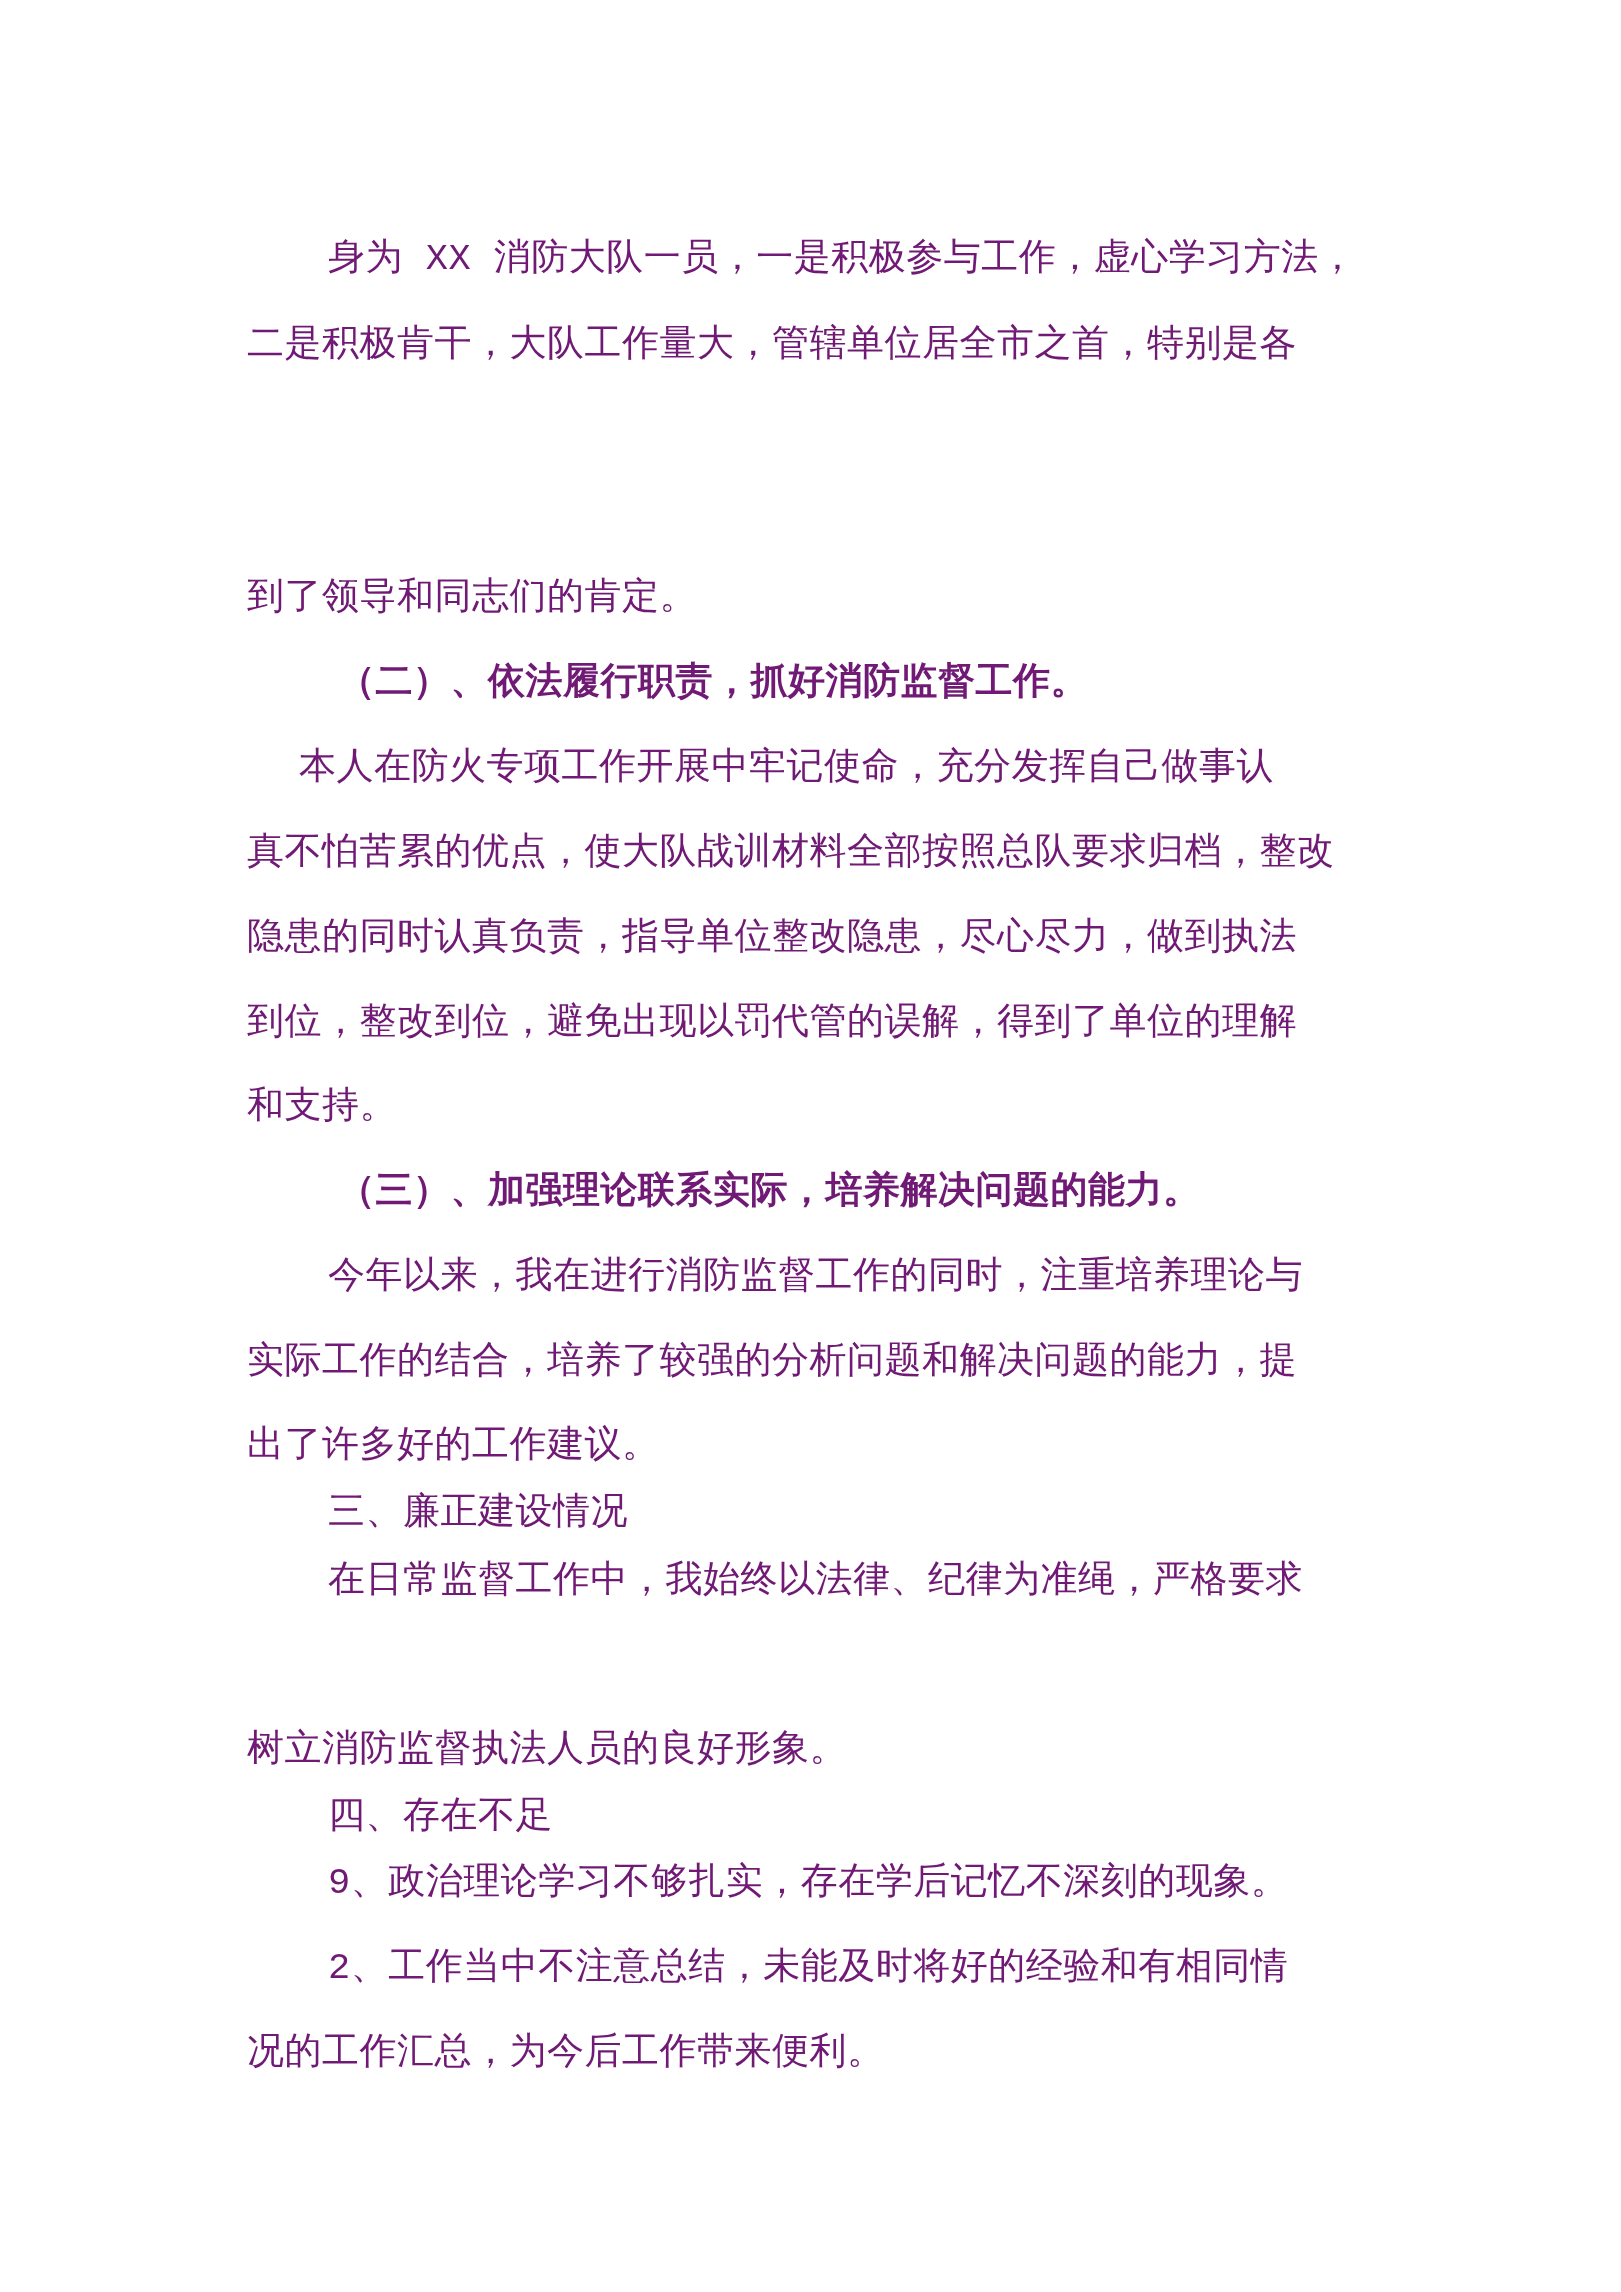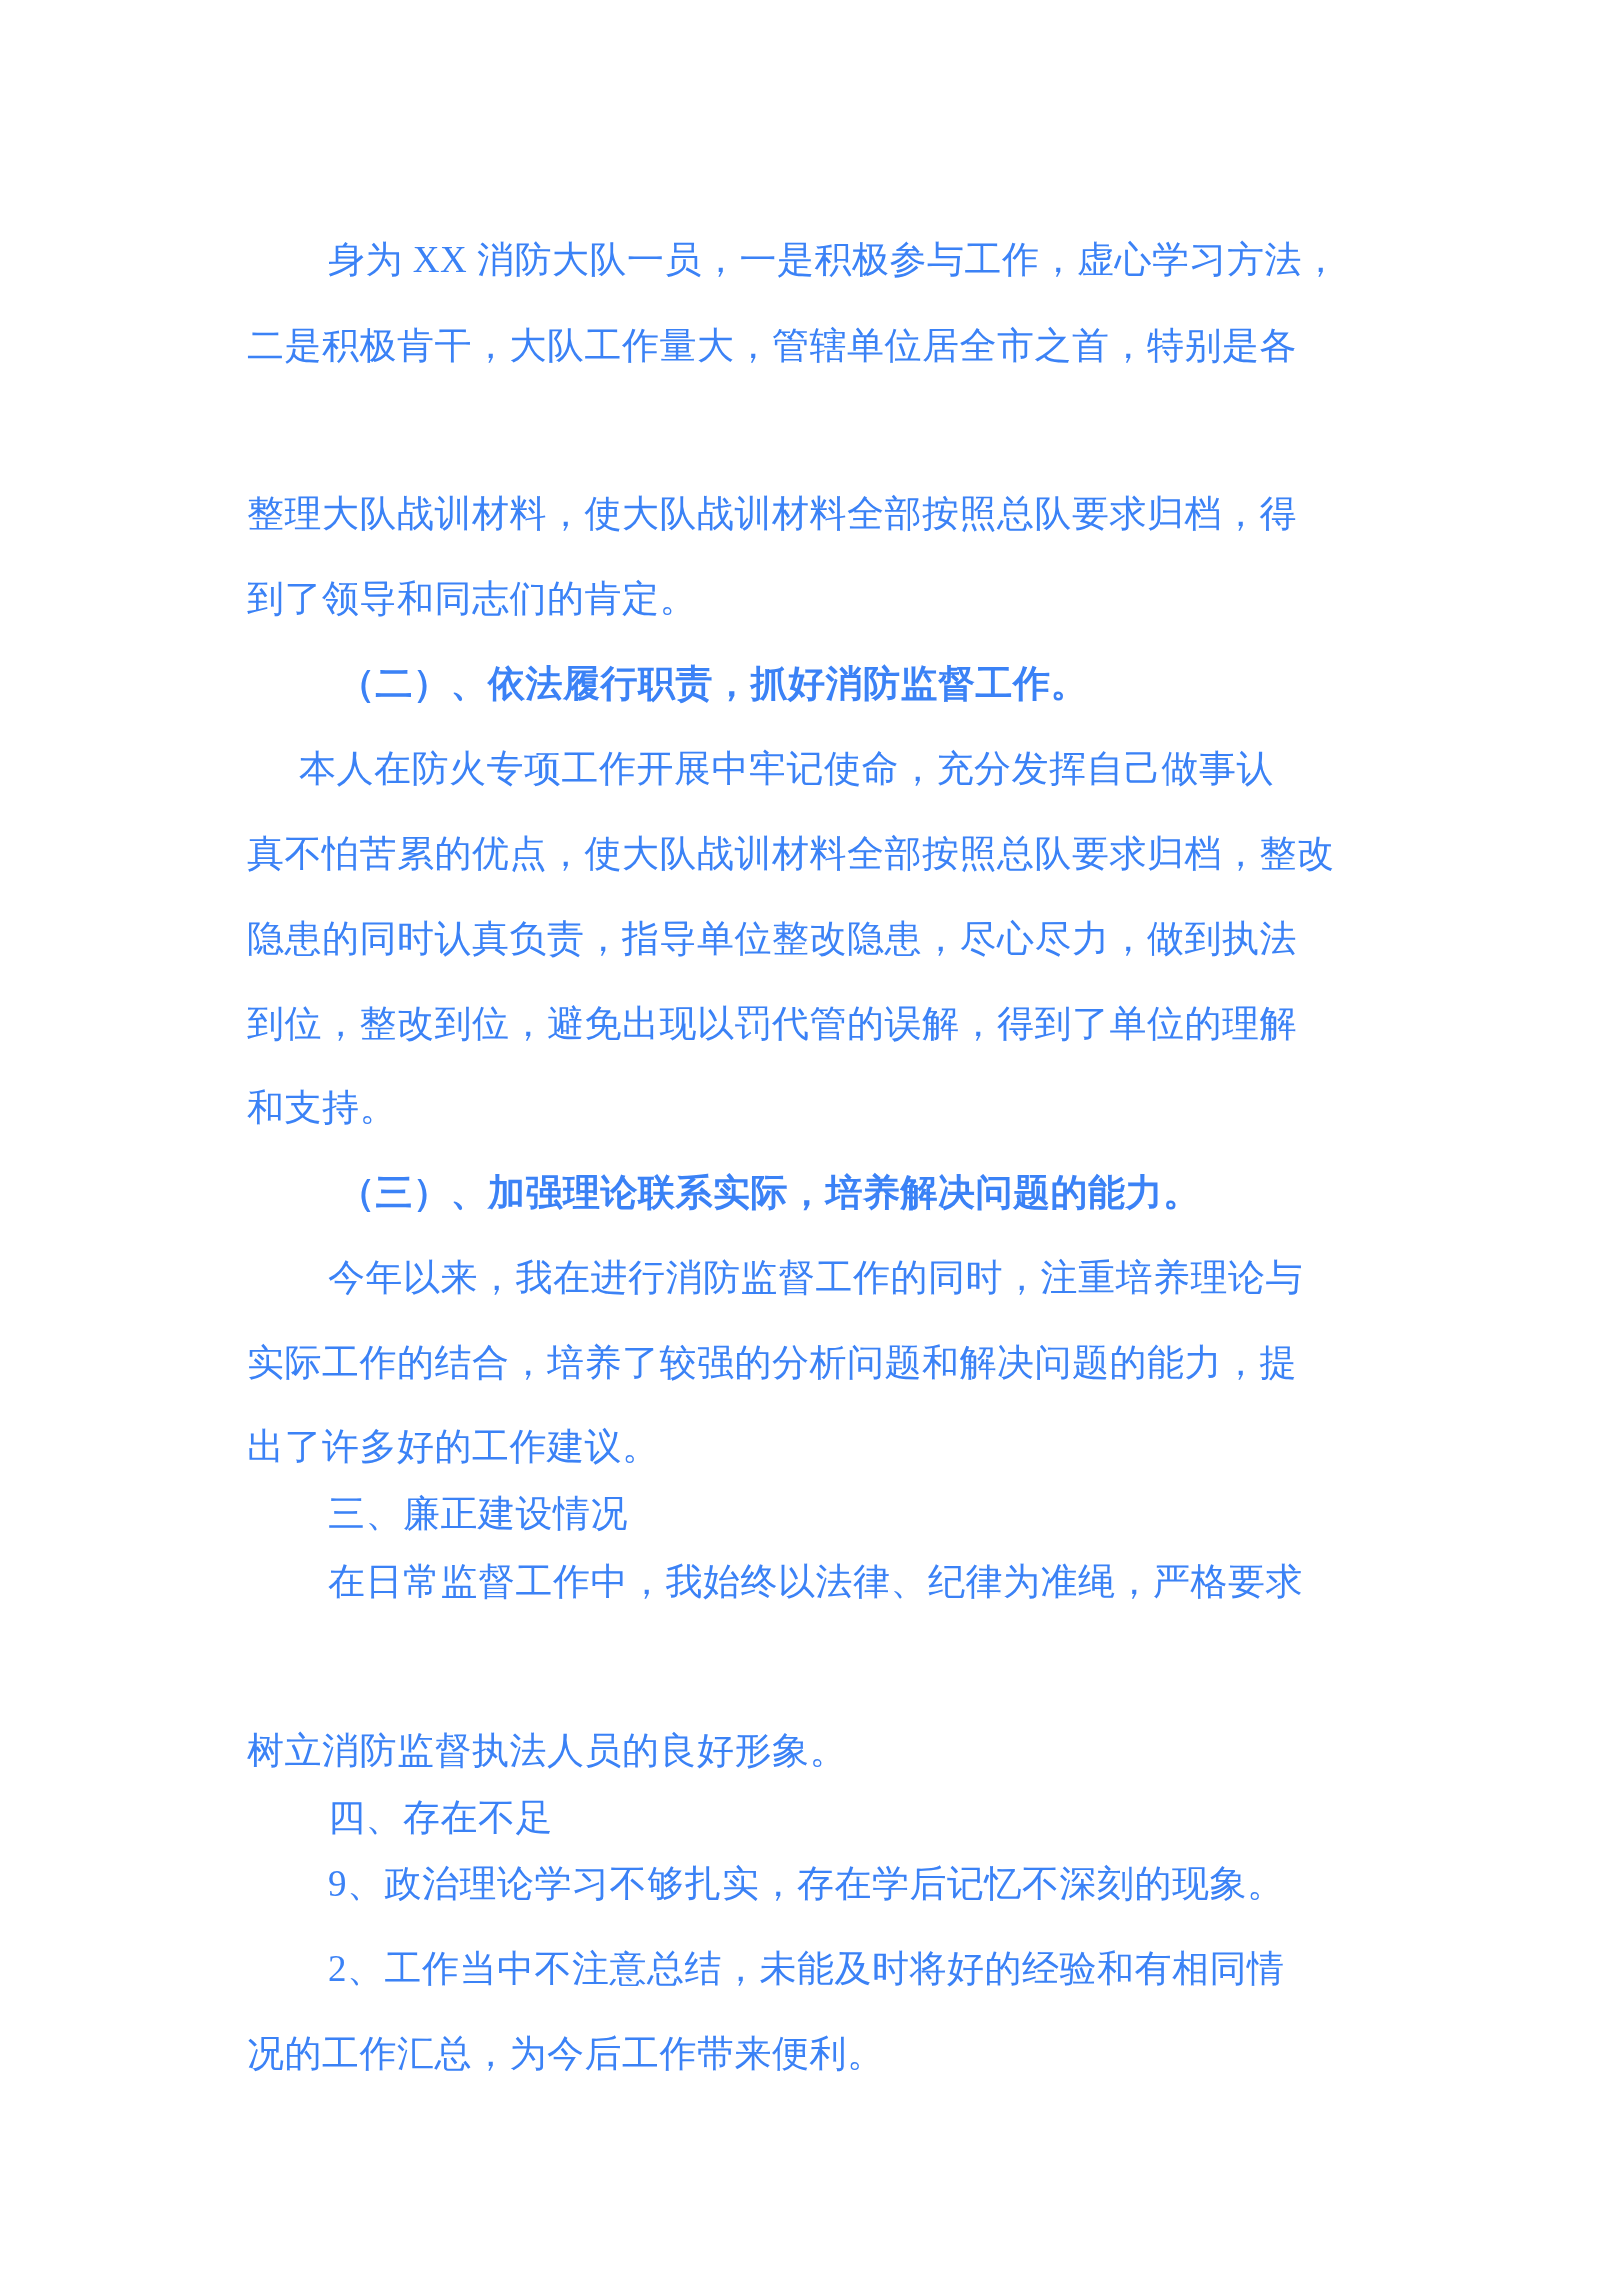--- a/index.html
+++ b/index.html
@@ -4,39 +4,38 @@
   <style>
     html, body { margin: 0; padding: 0; background: #ffffff; }
     body { width: 1621px; height: 2293px; position: relative; overflow: hidden; }
     .page { position: absolute; left: 0; top: 0; width: 1621px; height: 2293px; background: #ffffff; }
     .line {
       position: absolute;
       left: 247px;
       width: 1137px;
       height: 59px;
       line-height: 59px;
-      font-family: Liberation Serif, serif;
+      font-family: Liberation Mono, monospace;
       font-size: 37px;
-      color: #3b82f6;
+      color: #701a75;
       white-space: nowrap;
       letter-spacing: 0.5px;
     }
     .line.indent { left: 328px; }
     .line.indent-s { left: 299px; }
     .line.bold { font-weight: bold; }
     .line.heading { left: 338px; }
   </style>
 </head>
 <body>
 
 <div class="page">
 
   <div class="line indent" style="top:230px">身为 XX 消防大队一员，一是积极参与工作，虚心学习方法，</div>
   <div class="line" style="top:316px">二是积极肯干，大队工作量大，管辖单位居全市之首，特别是各</div>
-  <div class="line" style="top:484px">整理大队战训材料，使大队战训材料全部按照总队要求归档，得</div>
   <div class="line" style="top:569px">到了领导和同志们的肯定。</div>
 
   <div class="line bold heading" style="top:654px">（二）、依法履行职责，抓好消防监督工作。</div>
 
   <div class="line indent-s" style="top:739px">本人在防火专项工作开展中牢记使命，充分发挥自己做事认</div>
   <div class="line" style="top:824px">真不怕苦累的优点，使大队战训材料全部按照总队要求归档，整改</div>
   <div class="line" style="top:909px">隐患的同时认真负责，指导单位整改隐患，尽心尽力，做到执法</div>
   <div class="line" style="top:994px">到位，整改到位，避免出现以罚代管的误解，得到了单位的理解</div>
   <div class="line" style="top:1078px">和支持。</div>
 

